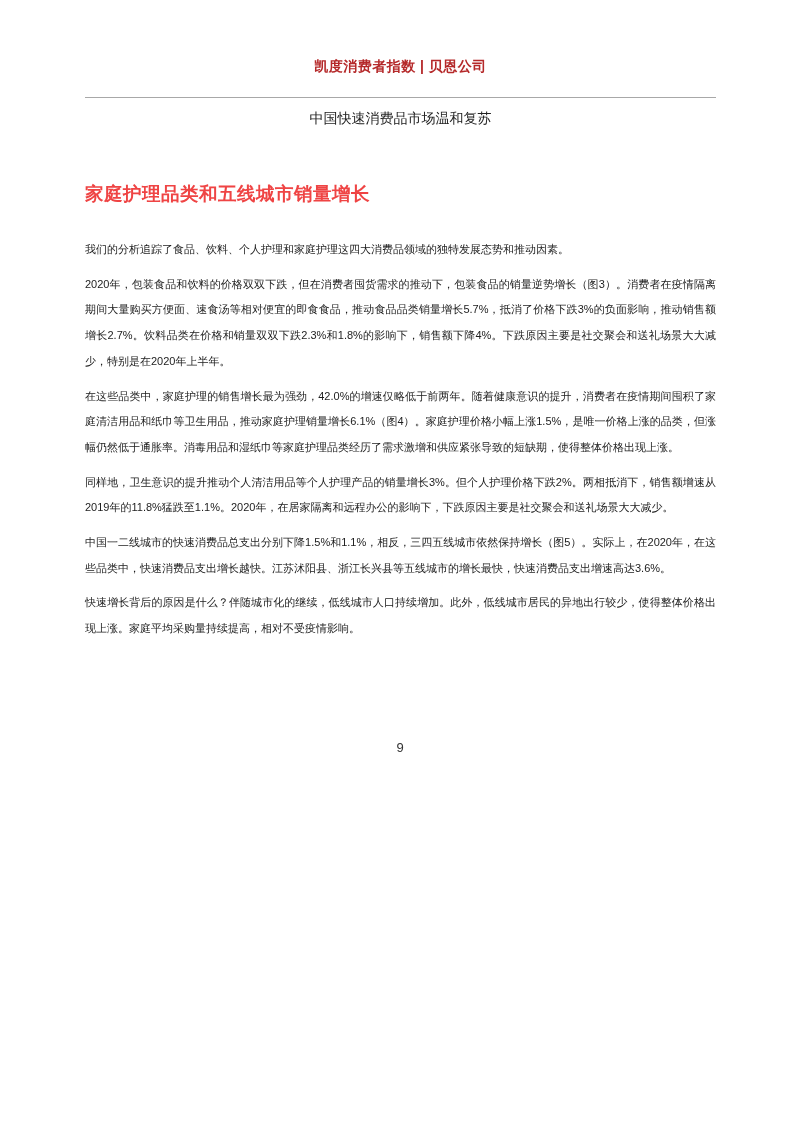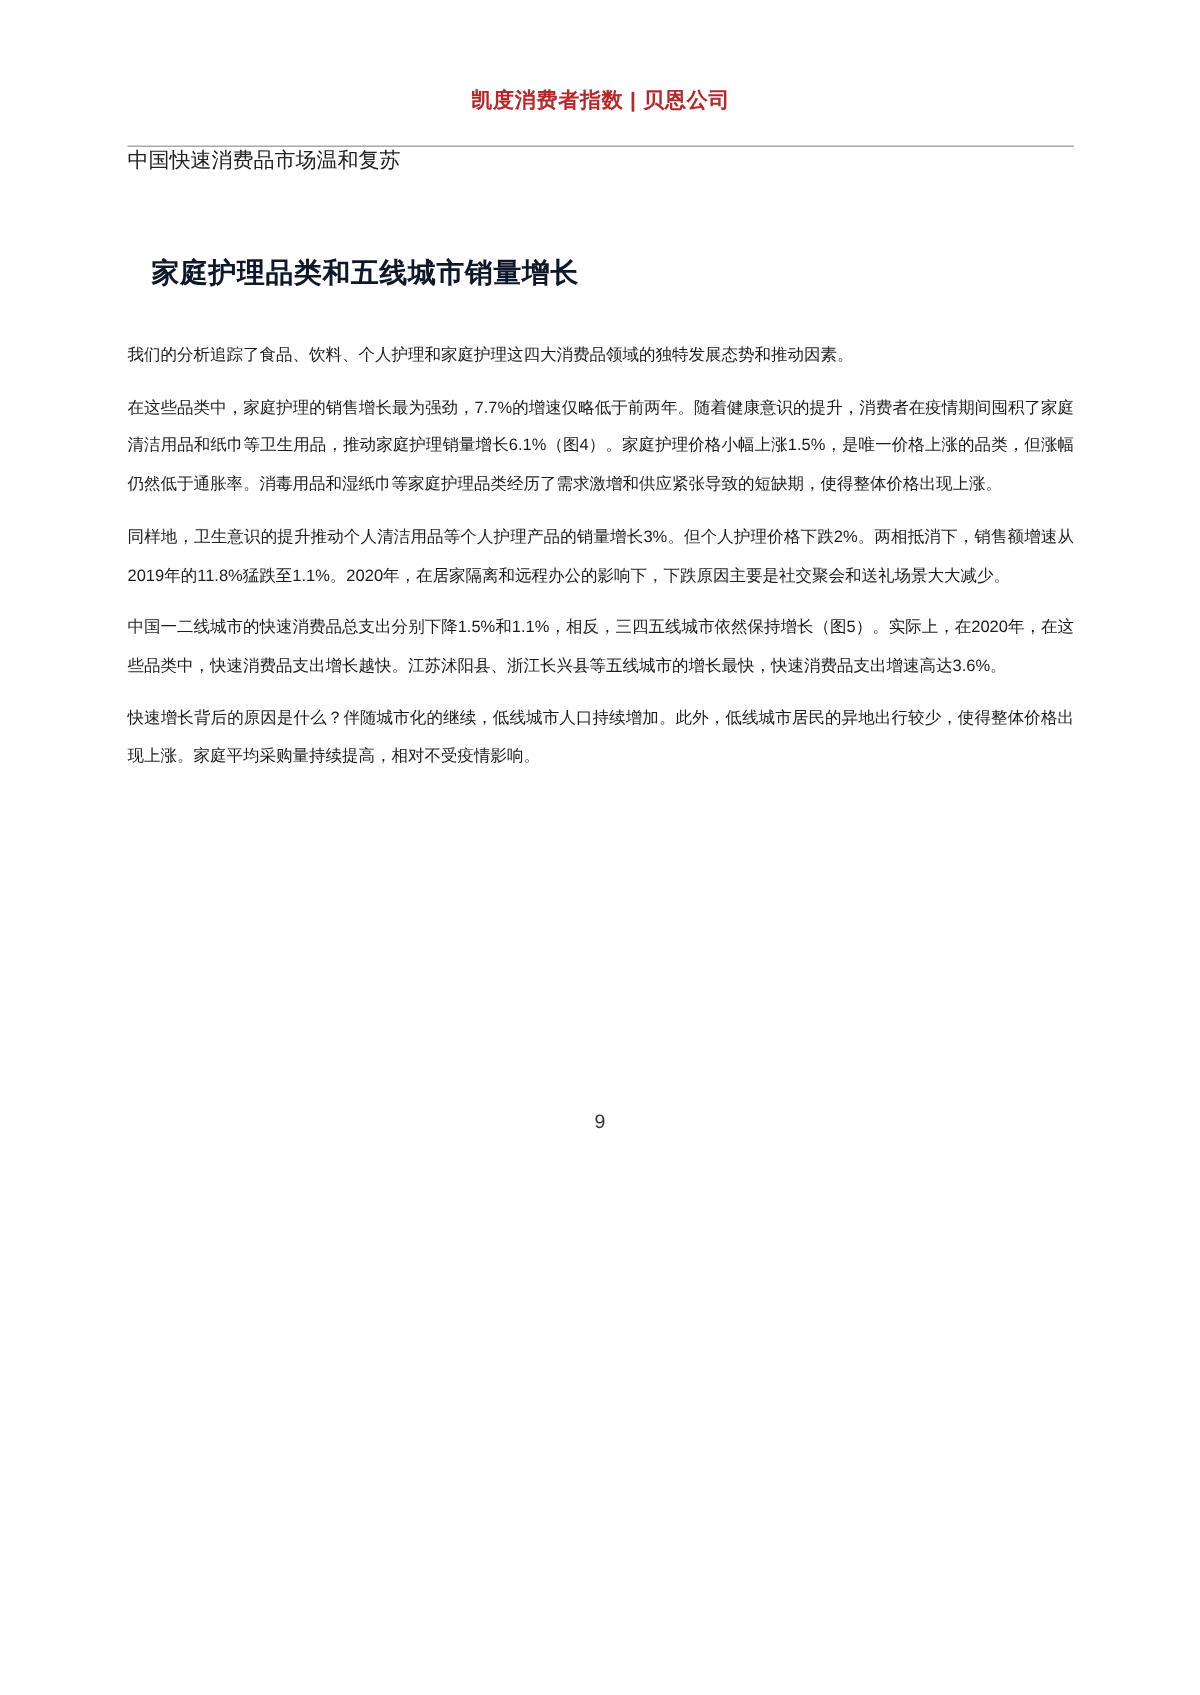--- a/index.html
+++ b/index.html
@@ -27,28 +27,30 @@
     font-weight: bold;
     letter-spacing: 0.5px;
     color: #b5292a;
   }
   .divider {
     border: none;
     border-top: 1px solid #a8a8a8;
     margin: 21px 0 0 0;
   }
   .subtitle {
+    margin-top: 12px;
+    text-align: center;
     font-size: 14px;
     color: #222222;
   }
   .heading {
-    margin: 53px 0 0 16px;
+    margin: 53px 0 0 0;
     font-size: 18.5px;
     font-weight: bold;
-    color: #0f172a;
+    color: #ef4444;
     letter-spacing: 0.5px;
   }
   .body-text p {
     margin: 0 0 9px 0;
     font-size: 11px;
     line-height: 25.7px;
     text-align: justify;
     text-justify: inter-ideograph;
     color: #1c1c1c;
   }
@@ -74,21 +76,22 @@
     <div class="brand">凯度消费者指数 | 贝恩公司</div>
 
     <hr class="divider">
 
     <div class="subtitle">中国快速消费品市场温和复苏</div>
 
     <h1 class="heading">家庭护理品类和五线城市销量增长</h1>
 
     <div class="body-text">
       <p>我们的分析追踪了食品、饮料、个人护理和家庭护理这四大消费品领域的独特发展态势和推动因素。</p>
-      <p>在这些品类中，家庭护理的销售增长最为强劲，7.7%的增速仅略低于前两年。随着健康意识的提升，消费者在疫情期间囤积了家庭清洁用品和纸巾等卫生用品，推动家庭护理销量增长6.1%（图4）。家庭护理价格小幅上涨1.5%，是唯一价格上涨的品类，但涨幅仍然低于通胀率。消毒用品和湿纸巾等家庭护理品类经历了需求激增和供应紧张导致的短缺期，使得整体价格出现上涨。</p>
+      <p>2020年，包装食品和饮料的价格双双下跌，但在消费者囤货需求的推动下，包装食品的销量逆势增长（图3）。消费者在疫情隔离期间大量购买方便面、速食汤等相对便宜的即食食品，推动食品品类销量增长5.7%，抵消了价格下跌3%的负面影响，推动销售额增长2.7%。饮料品类在价格和销量双双下跌2.3%和1.8%的影响下，销售额下降4%。下跌原因主要是社交聚会和送礼场景大大减少，特别是在2020年上半年。</p>
+      <p>在这些品类中，家庭护理的销售增长最为强劲，42.0%的增速仅略低于前两年。随着健康意识的提升，消费者在疫情期间囤积了家庭清洁用品和纸巾等卫生用品，推动家庭护理销量增长6.1%（图4）。家庭护理价格小幅上涨1.5%，是唯一价格上涨的品类，但涨幅仍然低于通胀率。消毒用品和湿纸巾等家庭护理品类经历了需求激增和供应紧张导致的短缺期，使得整体价格出现上涨。</p>
       <p>同样地，卫生意识的提升推动个人清洁用品等个人护理产品的销量增长3%。但个人护理价格下跌2%。两相抵消下，销售额增速从2019年的11.8%猛跌至1.1%。2020年，在居家隔离和远程办公的影响下，下跌原因主要是社交聚会和送礼场景大大减少。</p>
       <p>中国一二线城市的快速消费品总支出分别下降1.5%和1.1%，相反，三四五线城市依然保持增长（图5）。实际上，在2020年，在这些品类中，快速消费品支出增长越快。江苏沭阳县、浙江长兴县等五线城市的增长最快，快速消费品支出增速高达3.6%。</p>
       <p>快速增长背后的原因是什么？伴随城市化的继续，低线城市人口持续增加。此外，低线城市居民的异地出行较少，使得整体价格出现上涨。家庭平均采购量持续提高，相对不受疫情影响。</p>
     </div>
 
   </div>
 
   <div class="page-number">9</div>
 </div>
 

